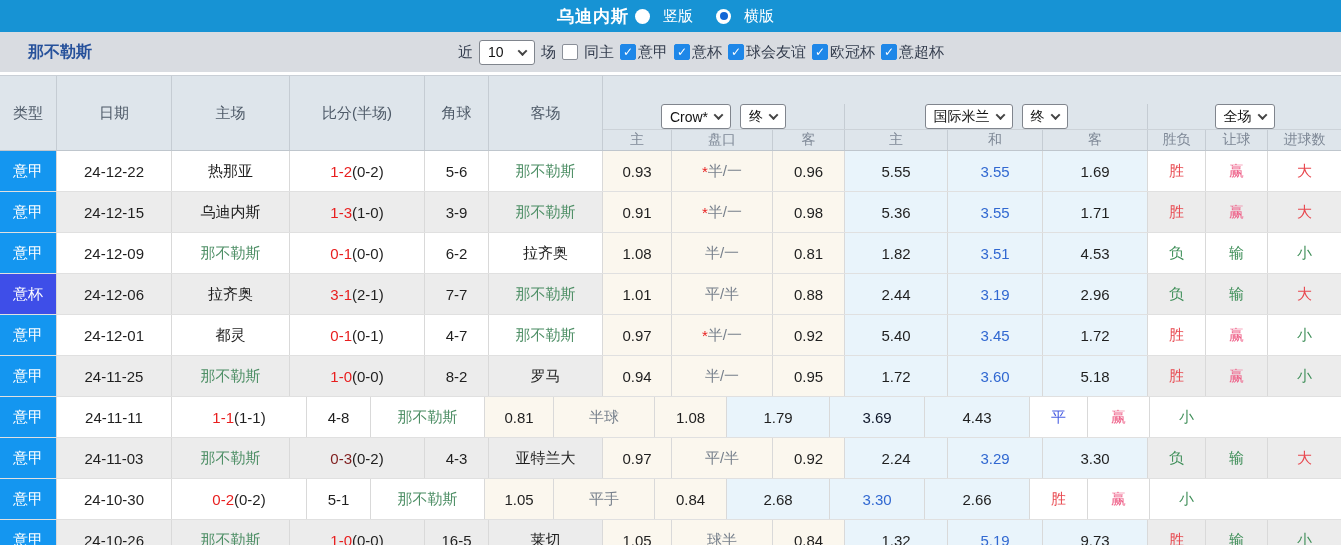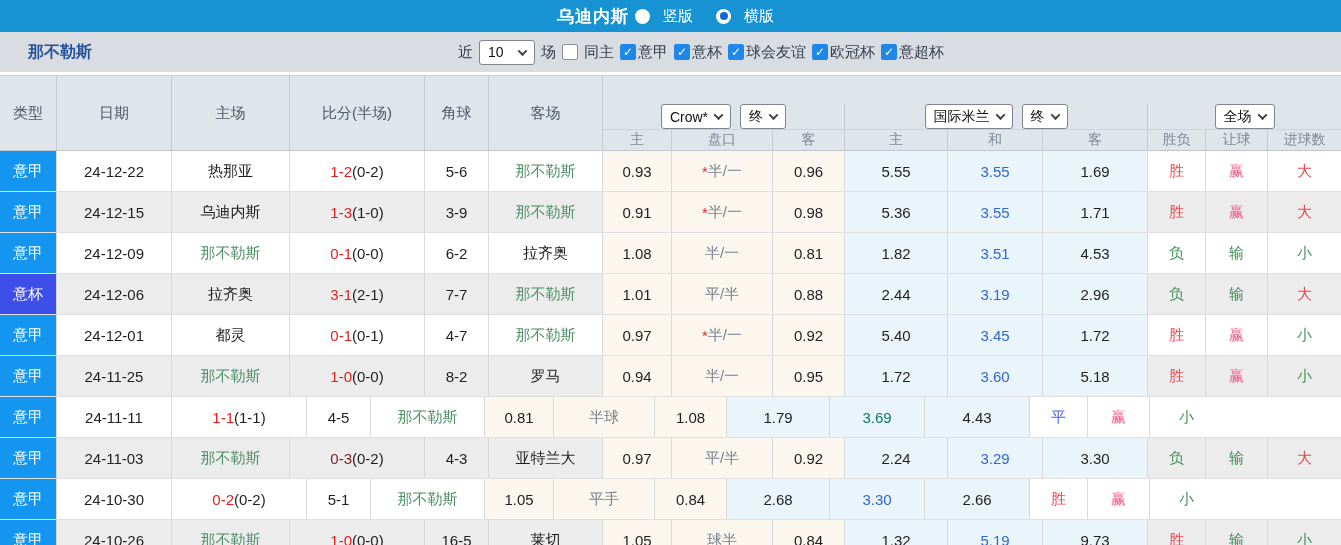--- a/index.html
+++ b/index.html
@@ -319,29 +319,29 @@
       <div class="cell c13" style="color: rgb(238, 93, 134);">赢</div>
       <div class="cell c14" style="color: rgb(62, 142, 88);">小</div>
     </div>
     <div class="row">
       <div class="cell type c0" style="background: rgb(20, 150, 240);">意甲</div>
       <div class="cell c1">24-11-11</div>
       <div class="cell c3">
         <span class="score-main" style="color: rgb(232, 30, 30);">1-1</span>
         <span class="score-half">(1-1)</span>
       </div>
-      <div class="cell c4">4-5</div>
+      <div class="cell c4">4-8</div>
       <div class="cell c5" style="color: rgb(78, 143, 102);">那不勒斯</div>
       <div class="cell odds c6">0.81</div>
       <div class="cell odds handicap c7">
         <span>半球</span>
       </div>
       <div class="cell odds c8">1.08</div>
       <div class="cell avg c9">1.79</div>
-      <div class="cell avg c10" style="color: #0f766e;">3.69</div>
+      <div class="cell avg c10" style="color: #0f172a;">3.69</div>
       <div class="cell avg c11">4.43</div>
       <div class="cell c12" style="color: rgb(74, 95, 226);">平</div>
       <div class="cell c13" style="color: rgb(238, 93, 134);">赢</div>
       <div class="cell c14" style="color: rgb(62, 142, 88);">小</div>
     </div>
     <div class="row alt">
       <div class="cell type c0" style="background: rgb(20, 150, 240);">意甲</div>
       <div class="cell c1">24-11-03</div>
       <div class="cell c2" style="color: rgb(78, 143, 102);">那不勒斯</div>
       <div class="cell c3">

